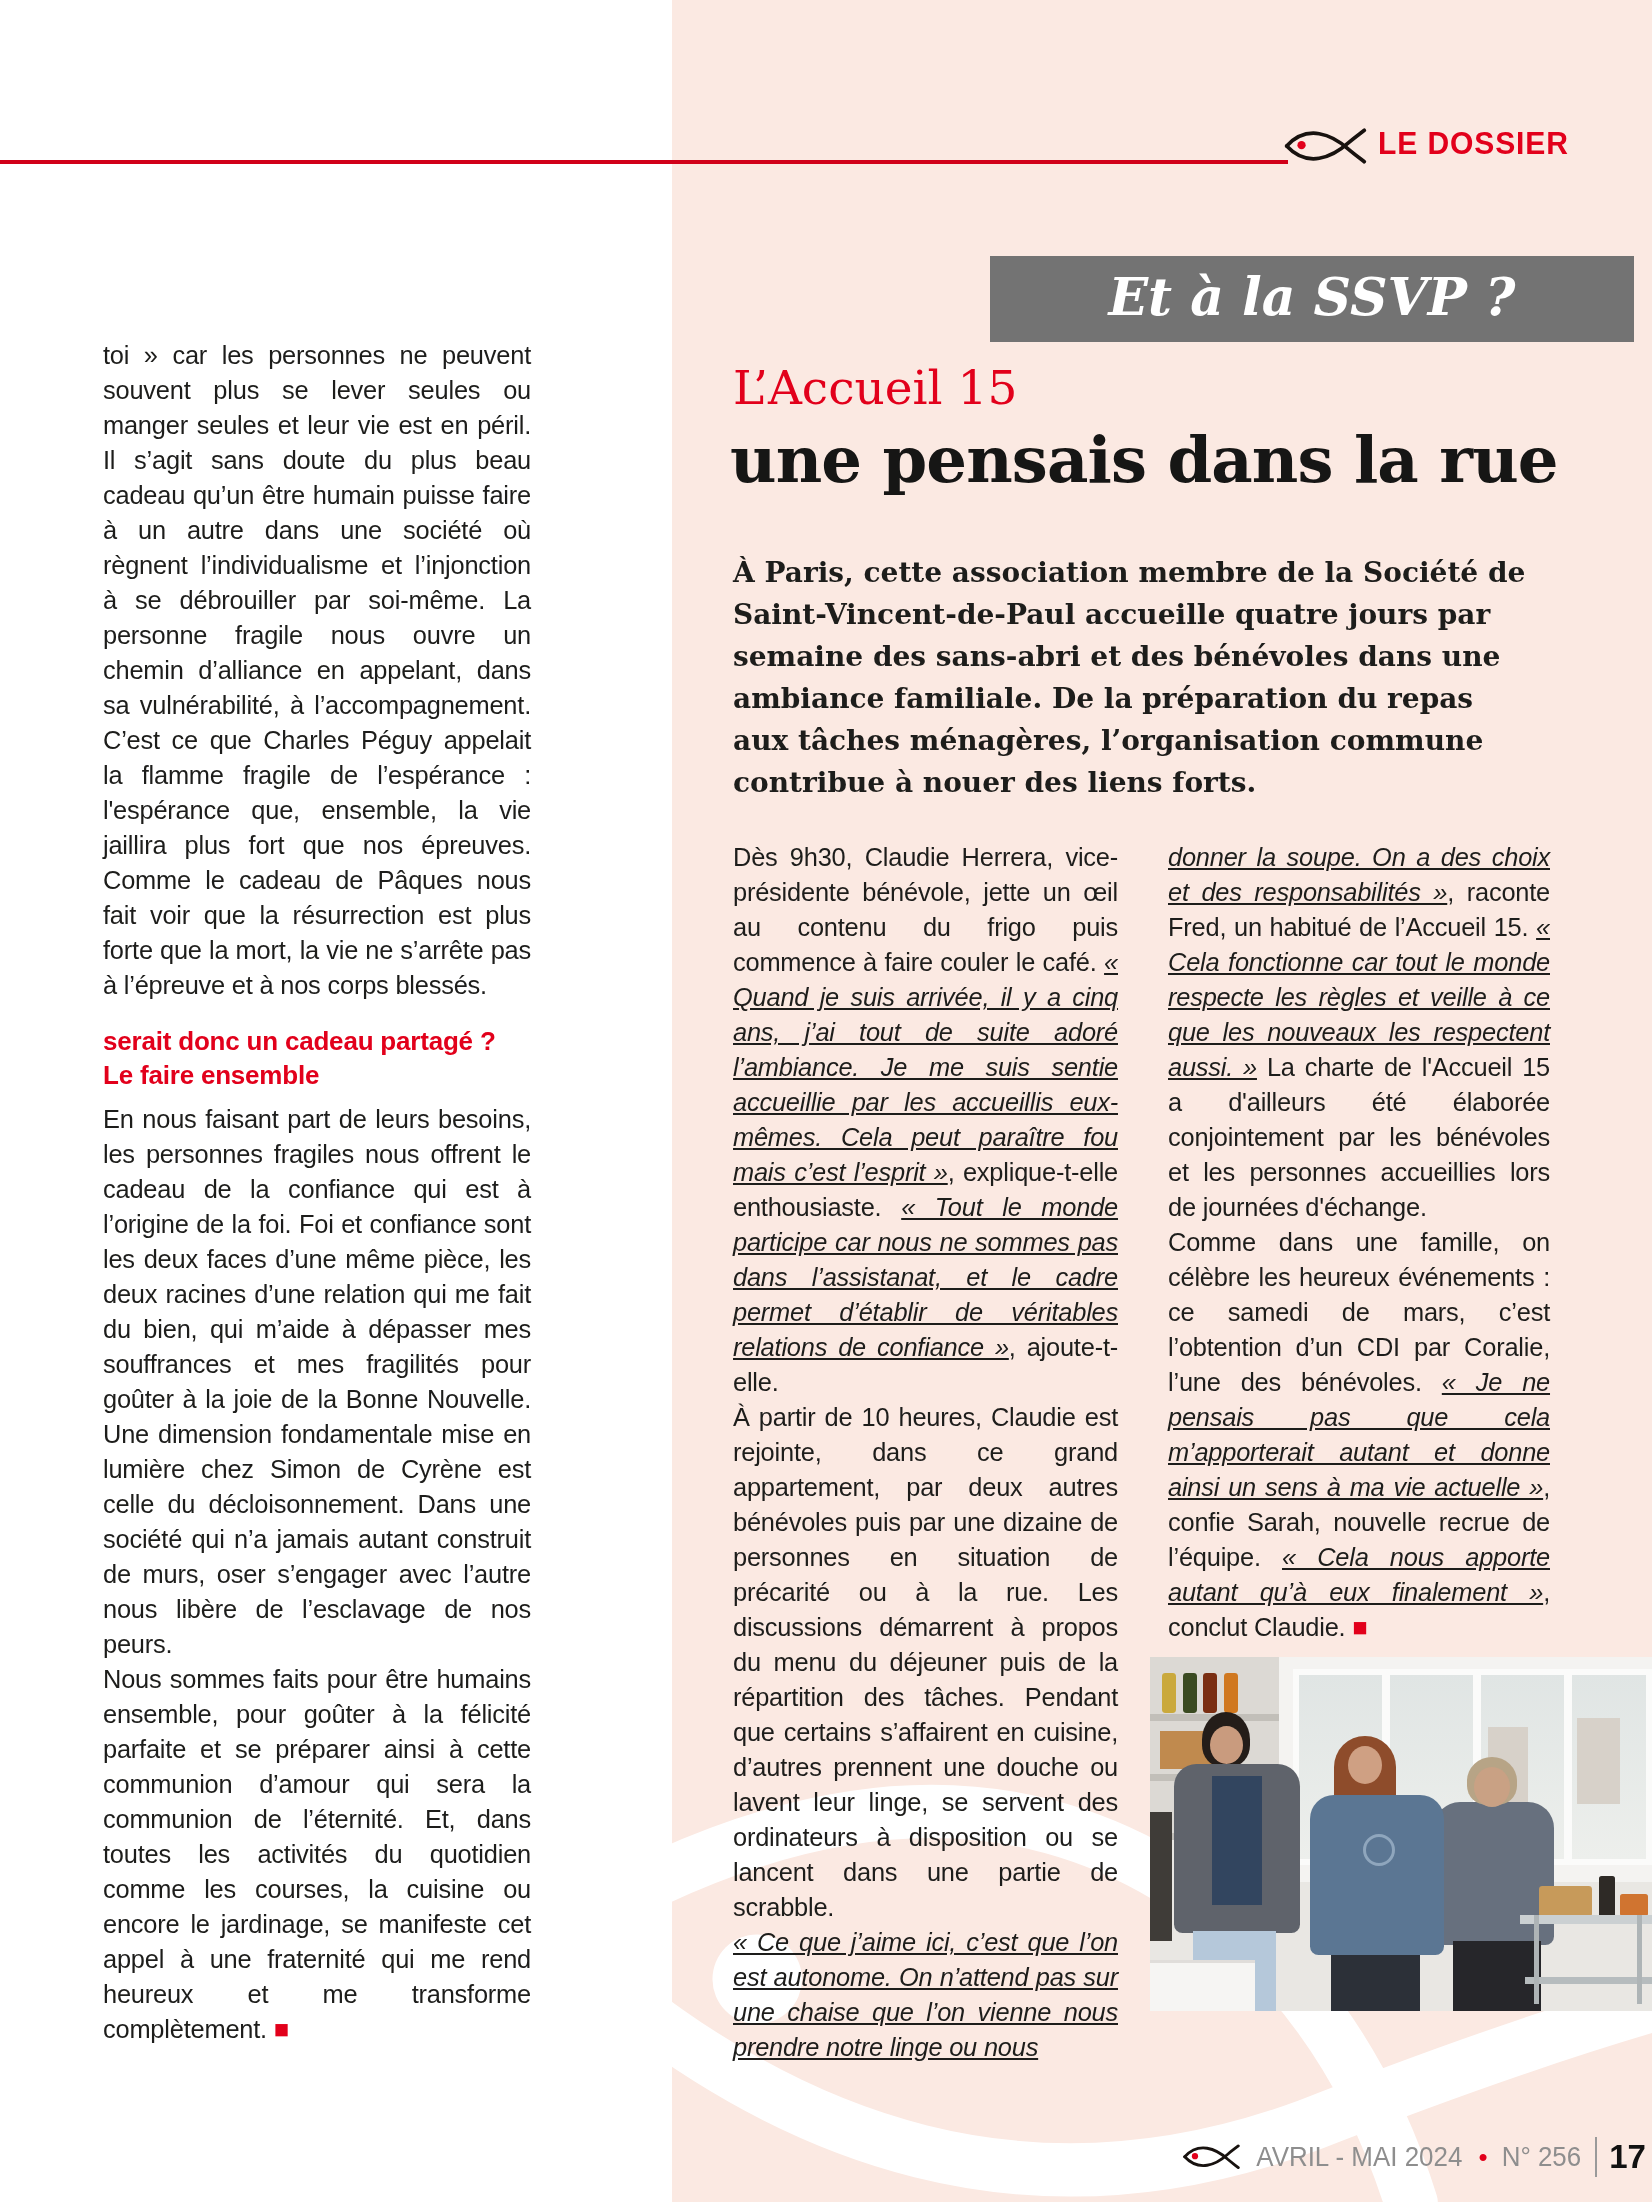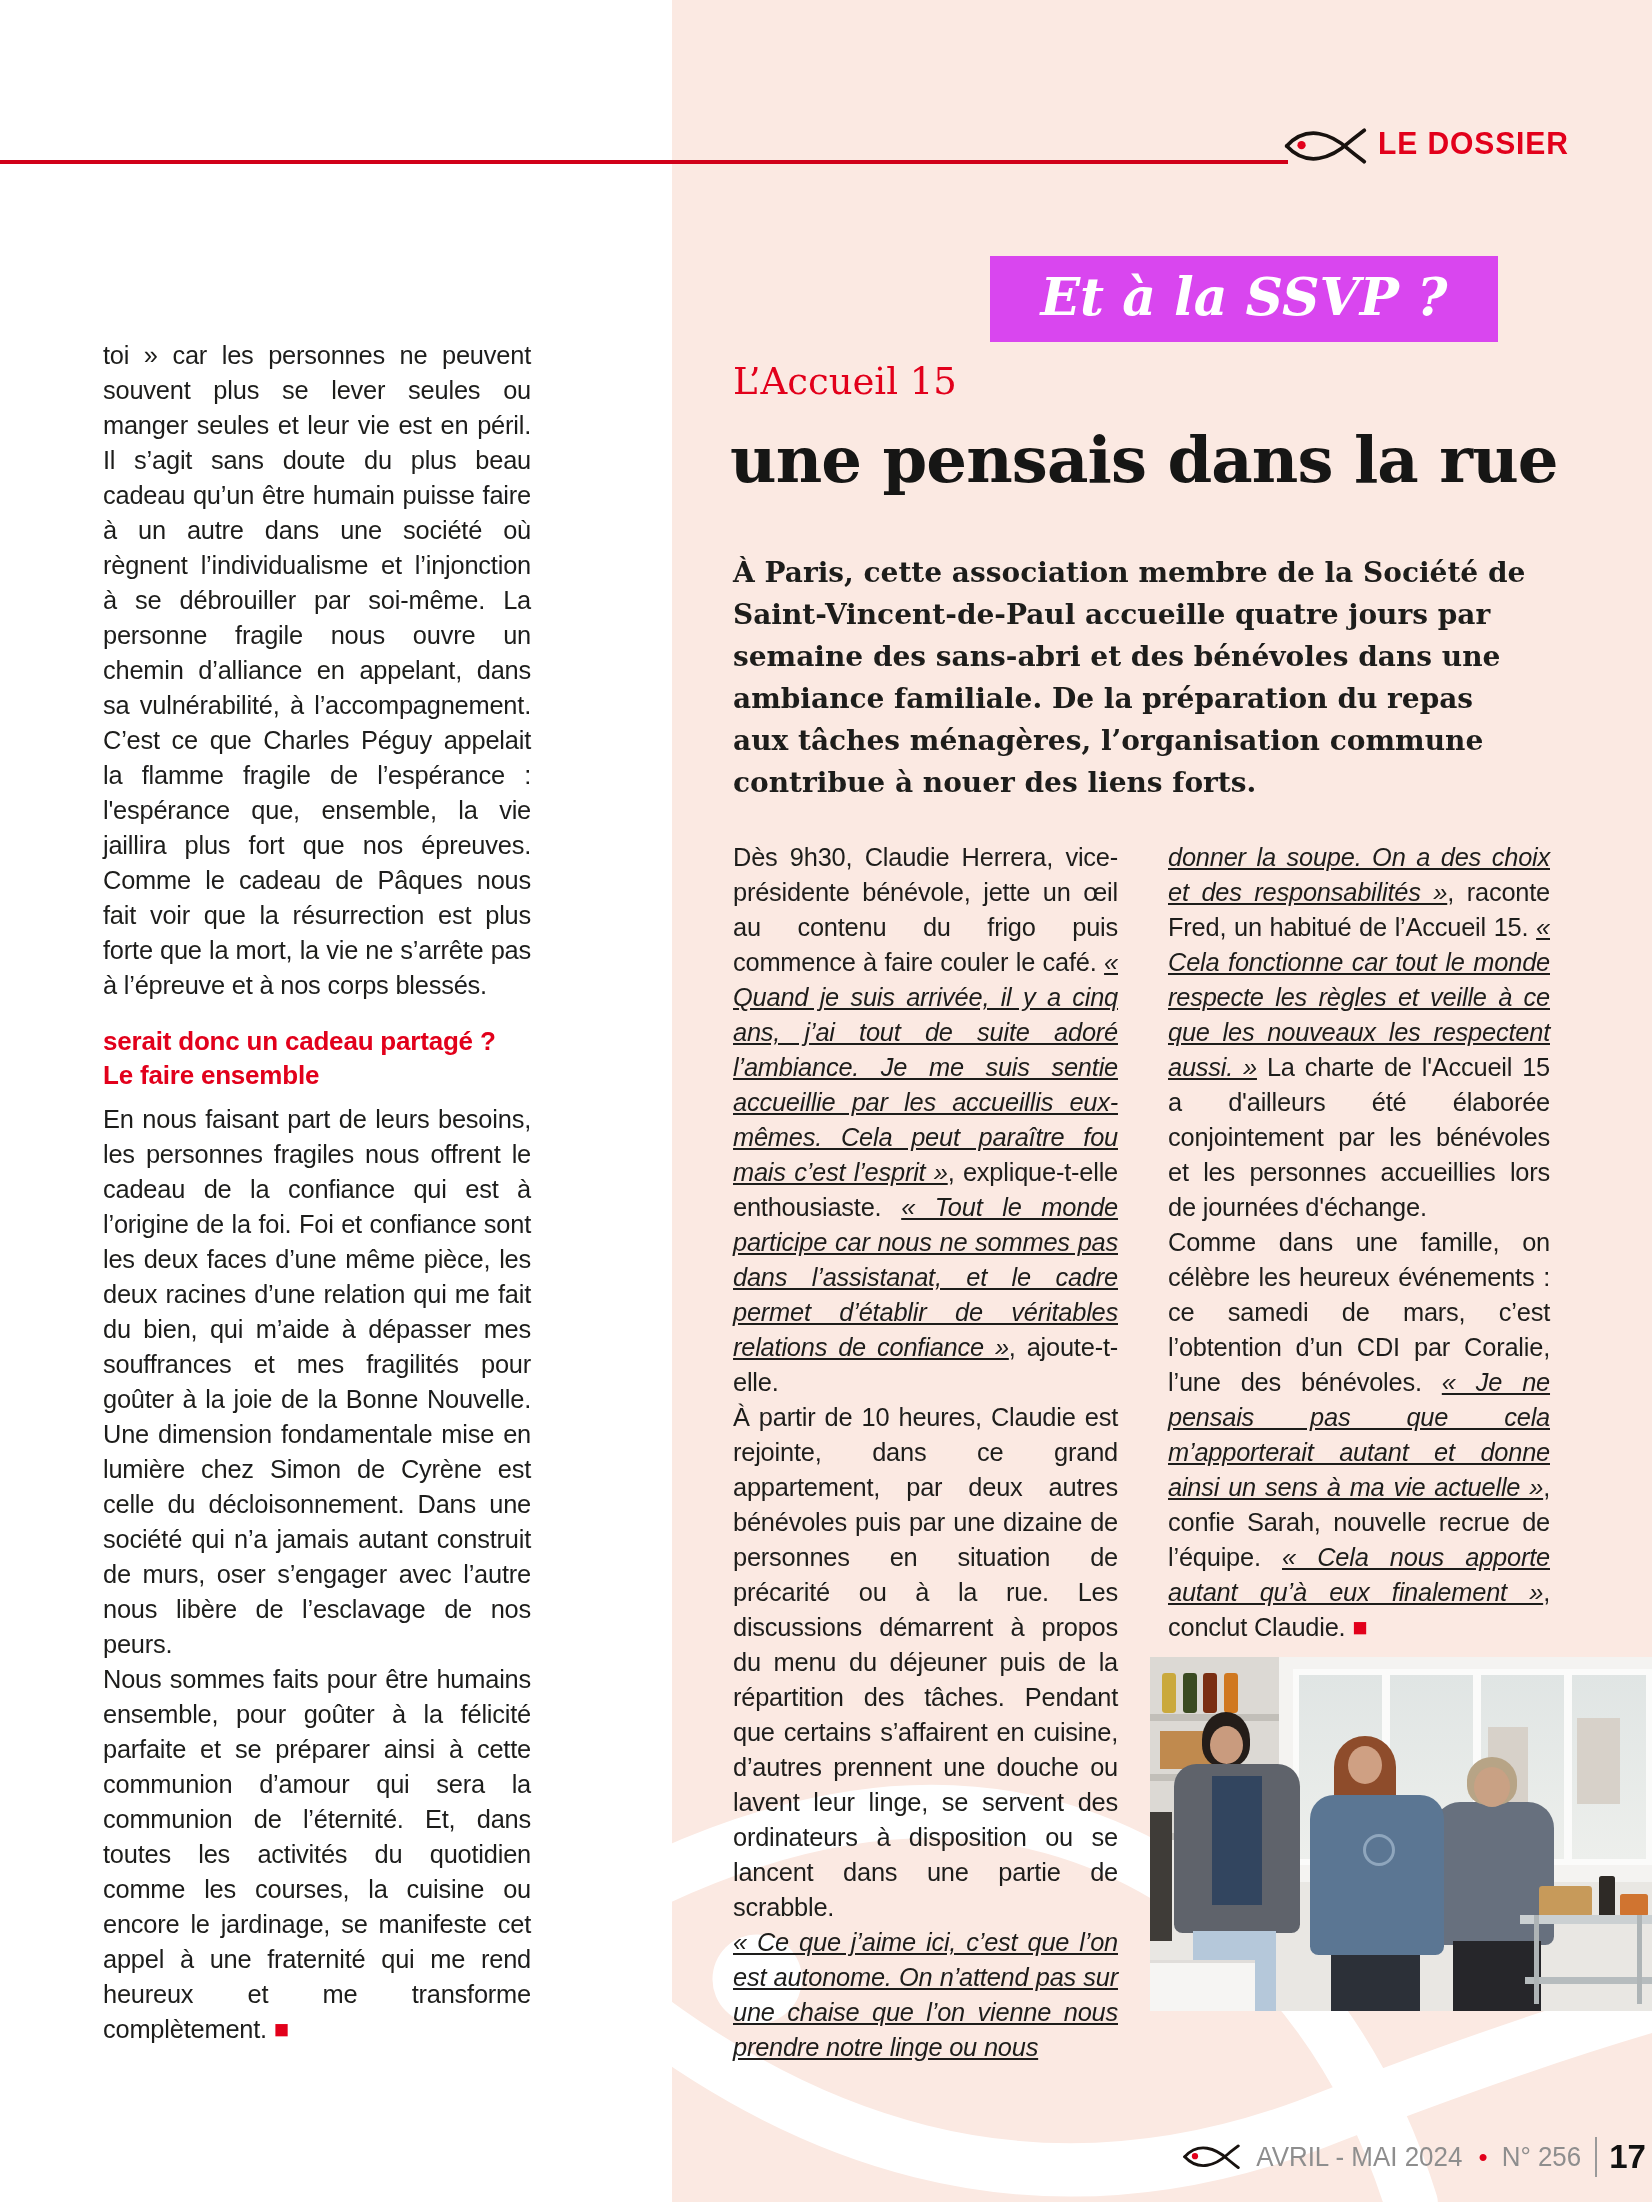--- a/index.html
+++ b/index.html
@@ -4,26 +4,26 @@
 <style>
   html,body{margin:0;padding:0;background:#ffffff;}
   .page{position:relative;width:1653px;height:2203px;background:#ffffff;overflow:hidden;
         font-family:"Liberation Sans", sans-serif;color:#1d1d1b;}
   .pink-bg{position:absolute;left:672px;top:0;width:981px;height:2203px;background:#fbe9e2;}
   .swoosh{position:absolute;left:0;top:0;width:1653px;height:2203px;pointer-events:none;}
   .section-rule{position:absolute;left:0;top:160px;width:1288px;height:4.3px;background:#d10019;}
   .hdr-fish{position:absolute;left:1280px;top:127px;width:91px;height:38px;}
   .section-label{position:absolute;left:1378px;top:126px;font-size:31px;font-weight:bold;
         color:#e2001b;letter-spacing:0.9px;transform:scaleX(.97);transform-origin:left;}
-  .banner{position:absolute;left:990px;top:256px;width:508px;height:86px;background:#d946ef;
+  .banner{position:absolute;left:990px;top:256px;width:644px;height:86px;background:#737373;
         display:flex;align-items:center;justify-content:center;}
   .banner span{font-family:"DejaVu Serif", serif;font-style:italic;font-weight:bold;
         font-size:52px;color:#ffffff;padding-bottom:5.2px;}
   .kicker{position:absolute;left:733px;top:360px;font-family:"DejaVu Serif", serif;
-        font-size:37px;color:#e2001b;}
+        font-size:47px;color:#e2001b;}
   .title{position:absolute;left:730px;top:422px;font-family:"DejaVu Serif", serif;
         font-size:64px;font-weight:bold;letter-spacing:-0.9px;color:#161615;}
   .standfirst{position:absolute;left:733px;top:552px;width:798px;
         font-family:"DejaVu Serif", serif;font-weight:bold;font-size:28px;line-height:42px;
         color:#1d1d1b;}
   .body-text{font-size:25.4px;line-height:35px;text-align:justify;letter-spacing:-0.2px;color:#1d1d1b;}
   .body-text p{margin:0;}
   .it{font-style:italic;text-decoration:underline;}
   .red{color:#e2001b;}
   .left-col{position:absolute;left:103px;top:300px;width:428px;margin-top:38px;}

